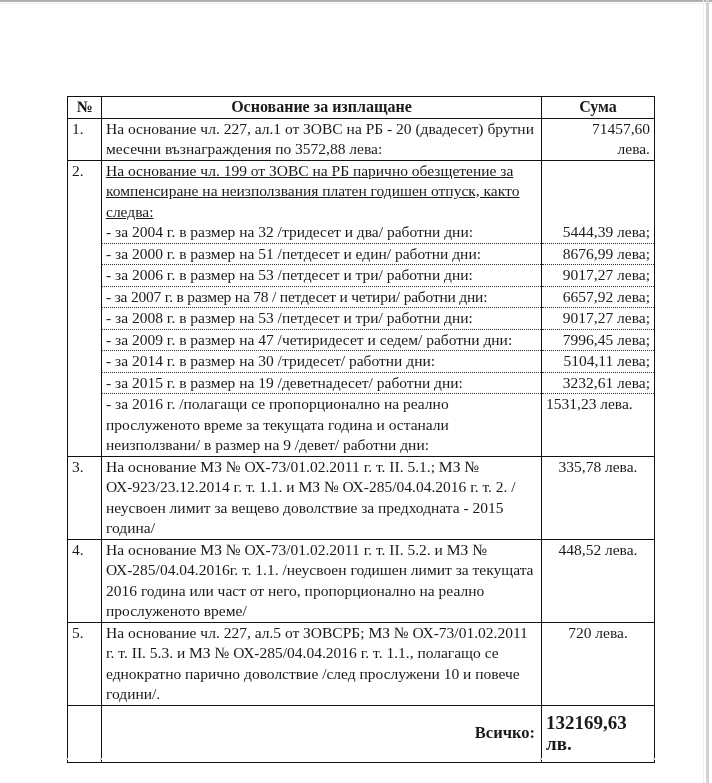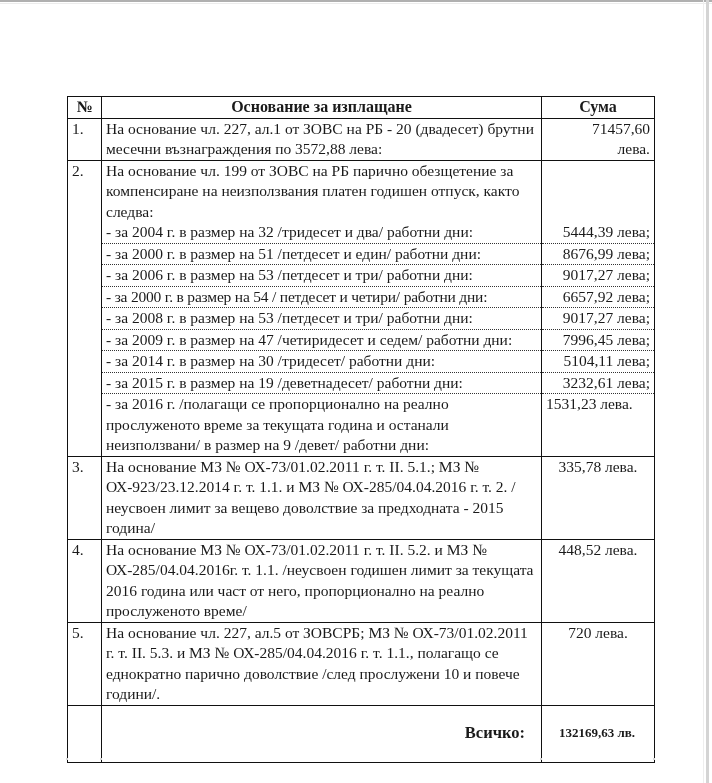--- a/index.html
+++ b/index.html
@@ -28,25 +28,25 @@
   td.num { text-align: left; padding-left: 8px; }
   td.sum { text-align: right; padding-right: 6px; }
   td.sum-mid { text-align: center; vertical-align: middle; }
   td.sum-right-mid { vertical-align: middle; padding-right: 6px; }
 
   tr.sub td.basis, tr.sub td.sum { border-top: 1px dotted #333; border-bottom: 1px dotted #333; }
   tr.sub-first td.basis, tr.sub-first td.sum { border-top: none; }
   tr.sub-last td.basis, tr.sub-last td.sum { border-bottom: 1.3px solid #111; margin-left: 48px; }
   td.num-span { border-bottom: 1.3px solid #111; }
 
-  tr.intro td.basis, tr.intro td.sum { border-bottom: none; }
+  tr.intro td.basis, tr.intro td.sum { border-bottom: none; text-decoration: underline; }
 
   tr.total td { height: 56px; vertical-align: middle; font-weight: bold; }
-  tr.total td.total-label { text-align: right; font-size: 16.5px; padding-right: 16px; }
-  tr.total td.total-value { text-align: center; font-size: 13px; padding-right: 6px; }
+  tr.total td.total-label { text-align: right; font-size: 16.5px; padding-right: 6px; }
+  tr.total td.total-value { text-align: left; font-size: 19px; padding-right: 6px; }
 
   .tick { position: absolute; width: 2px; height: 2px; background: #d8d8d8; }
 </style>
 </head>
 <body>
 
 <div class="page-top"></div>
 <div class="page-top2"></div>
 <div class="page-right2"></div>
 <div class="page-right"></div>
@@ -83,21 +83,21 @@
     </tr>
     <tr class="sub">
       <td class="basis">- за 2000 г. в размер на 51 /петдесет и един/ работни дни:</td>
       <td class="sum">8676,99 лева;</td>
     </tr>
     <tr class="sub">
       <td class="basis">- за 2006 г. в размер на 53 /петдесет и три/ работни дни:</td>
       <td class="sum">9017,27 лева;</td>
     </tr>
     <tr class="sub">
-      <td class="basis" style="letter-spacing:-0.2px;">- за 2000 г. в размер на 54 / петдесет и четири/ работни дни:</td>
+      <td class="basis" style="letter-spacing:-0.2px;">- за 2007 г. в размер на 78 / петдесет и четири/ работни дни:</td>
       <td class="sum">6657,92 лева;</td>
     </tr>
     <tr class="sub">
       <td class="basis">- за 2008 г. в размер на 53 /петдесет и три/ работни дни:</td>
       <td class="sum">9017,27 лева;</td>
     </tr>
     <tr class="sub">
       <td class="basis">- за 2009 г. в размер на 47 /четиридесет и седем/ работни дни:</td>
       <td class="sum">7996,45 лева;</td>
     </tr>

